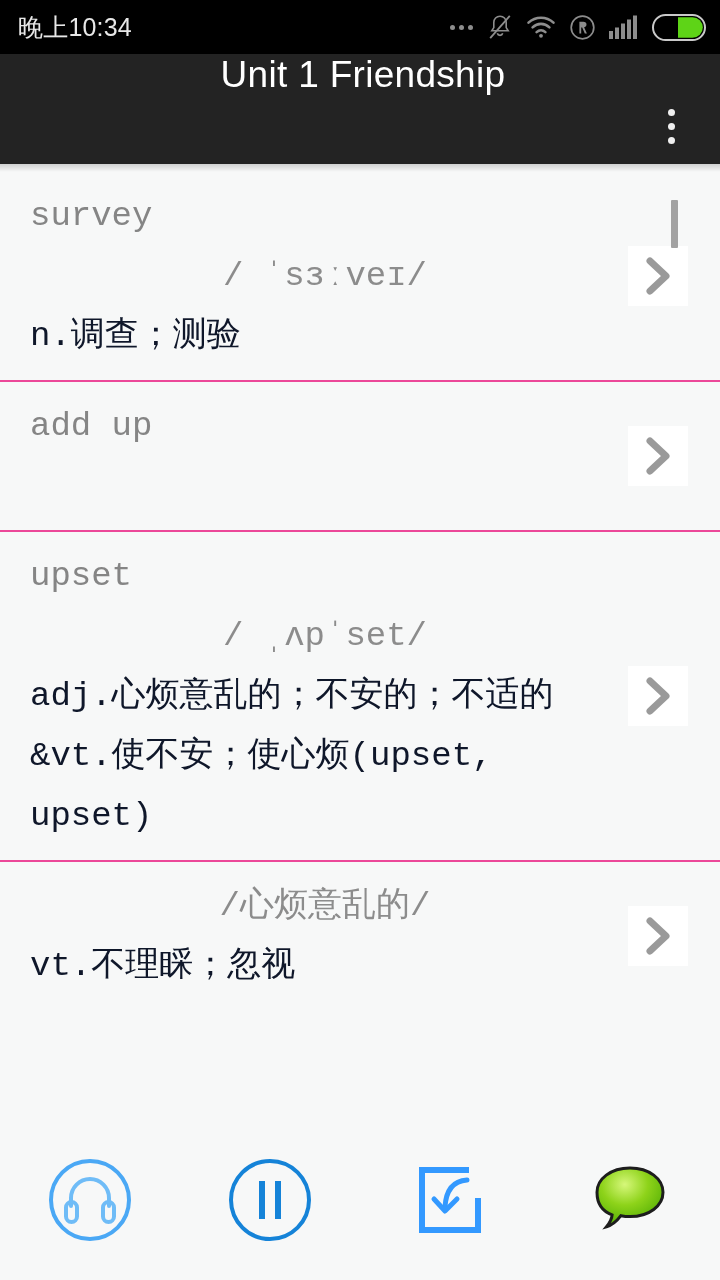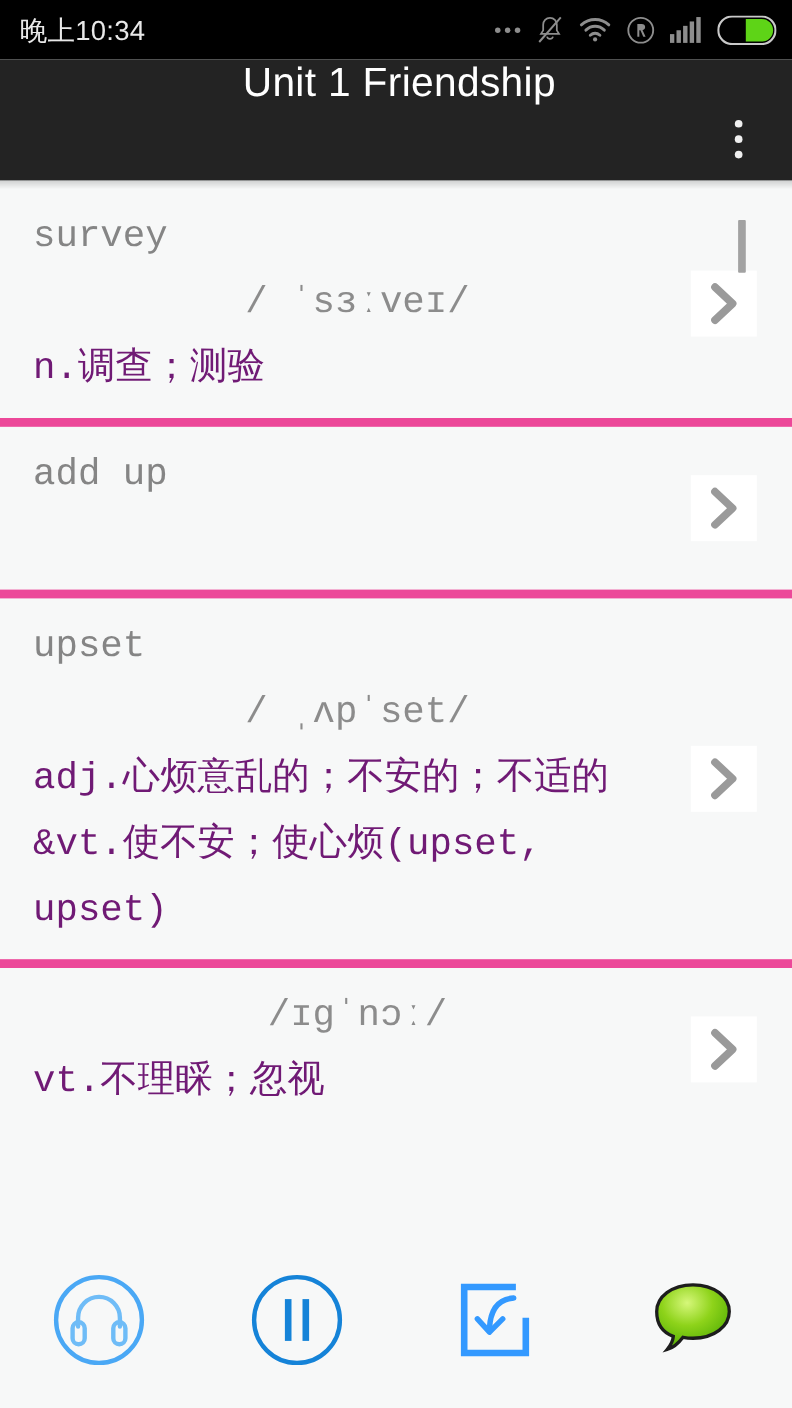--- a/index.html
+++ b/index.html
@@ -35,29 +35,29 @@
     position:absolute; top:164px; left:0; width:720px; height:8px;
     background:linear-gradient(to bottom, rgba(0,0,0,0.16), rgba(0,0,0,0));
   }
 
   
   .list {
     position:absolute; top:172px; left:0; width:720px; height:876px;
     overflow:hidden; background:#f7f8f8;
   }
   .row { position:relative; padding:0 0 0 30px; }
-  .row + .row { border-top:8px solid #ec4899; }
+  .row + .row { border-top:2px solid #ec4899; }
   .row-inner { padding:14px 100px 14px 0;font-family:Liberation Mono, monospace; }
   .w-word, .w-phon, .w-def {
     color:#8c8c8c; font-size:34px; line-height:60px;
     white-space:pre-wrap; word-break:break-word;
   }
   .w-word { color:#858585; }
   .w-phon { color:#8c8c8c; min-height:60px;text-align:center; }
-  .w-def  { color:#701a75; }
+  .w-def  { color:#0f172a; }
   .chev {
     position:absolute; right:32px; top:50%; transform:translateY(-50%);
     width:60px; height:60px; background:#fff;
     display:flex; align-items:center; justify-content:center;
   }
   .chev svg { display:block; }
 
   
   .scroll-thumb {
     position:absolute; right:42px; top:28px; width:7px; height:48px;
@@ -166,21 +166,21 @@
       </div>
       <span class="chev">
         <svg width="42" height="42" viewBox="0 0 42 42">
             <path d="M13 6 L29 21 L13 36" fill="none" stroke="#9a9a9a" stroke-width="7" stroke-linecap="round" stroke-linejoin="round"></path>
           </svg>
       </span>
     </div>
 
     <div class="row">
       <div class="row-inner">
-        <div class="w-phon">/ɪgˈnɔː/</div>
+        <div class="w-phon">/心烦意乱的/</div>
         <div class="w-def">vt.不理睬；忽视</div>
       </div>
       <span class="chev">
         <svg width="42" height="42" viewBox="0 0 42 42">
             <path d="M13 6 L29 21 L13 36" fill="none" stroke="#9a9a9a" stroke-width="7" stroke-linecap="round" stroke-linejoin="round"></path>
           </svg>
       </span>
     </div>
 
   </div>

